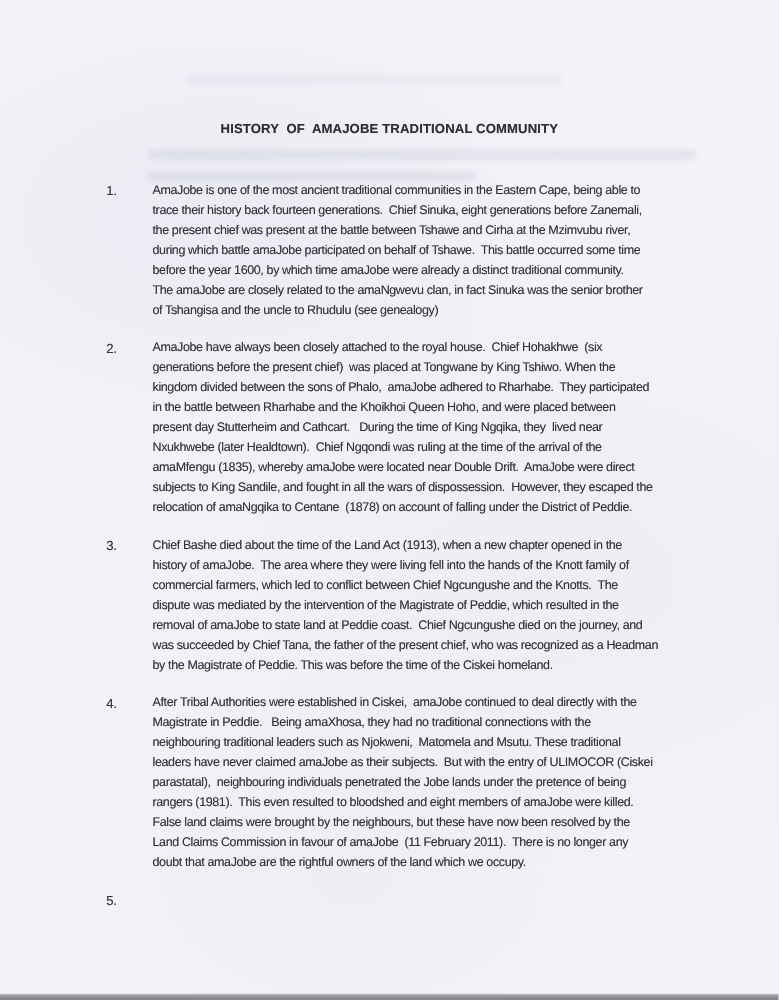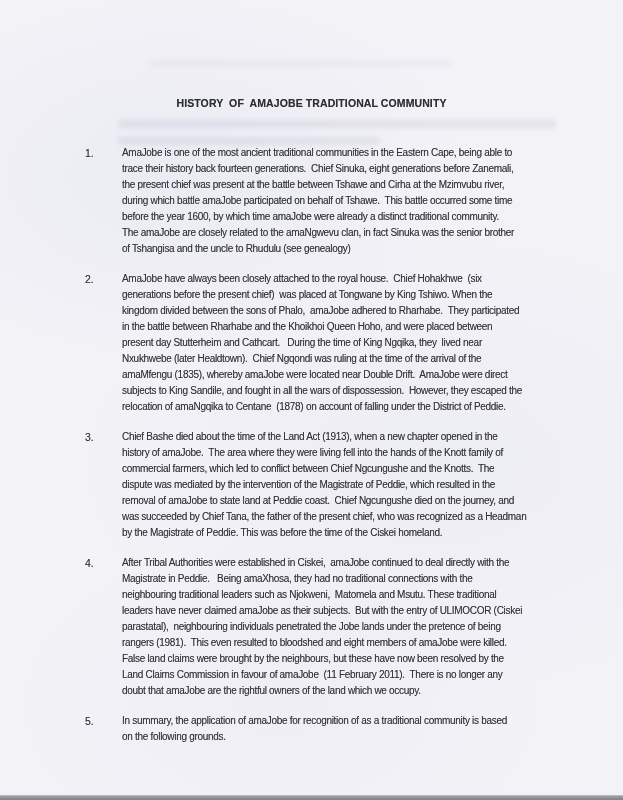--- a/index.html
+++ b/index.html
@@ -135,19 +135,17 @@
 neighbouring traditional leaders such as Njokweni,  Matomela and Msutu. These traditional
 leaders have never claimed amaJobe as their subjects.  But with the entry of ULIMOCOR (Ciskei
 parastatal),  neighbouring individuals penetrated the Jobe lands under the pretence of being
 rangers (1981).  This even resulted to bloodshed and eight members of amaJobe were killed.
 False land claims were brought by the neighbours, but these have now been resolved by the
 Land Claims Commission in favour of amaJobe  (11 February 2011).  There is no longer any
 doubt that amaJobe are the rightful owners of the land which we occupy.</span>
     </li>
     <li class="para">
       <span class="para-num">5.</span>
-      <span class="para-text">In summary, the application of amaJobe for recognition of as a traditional community is based
-on the following grounds.</span>
     </li>
   </ol>
 
   <div class="scan-edge"></div>
 </div>
 
 </body></html>

